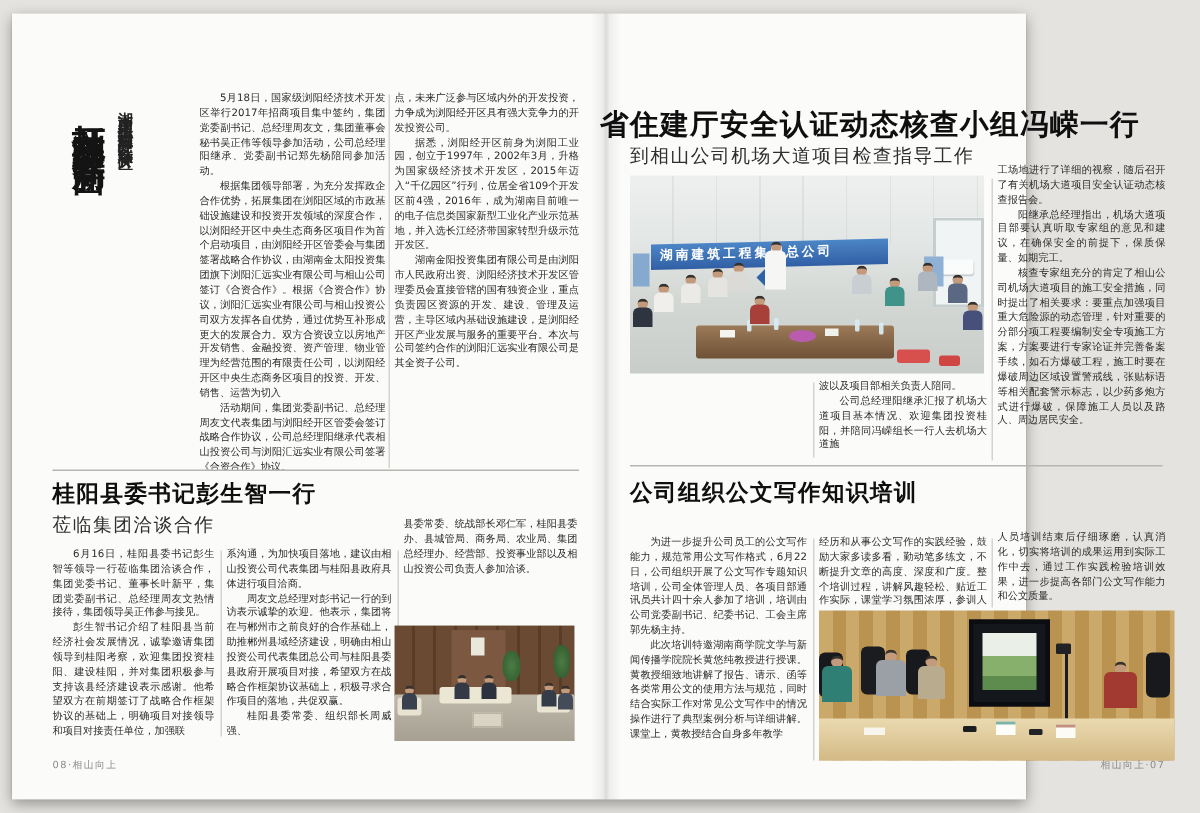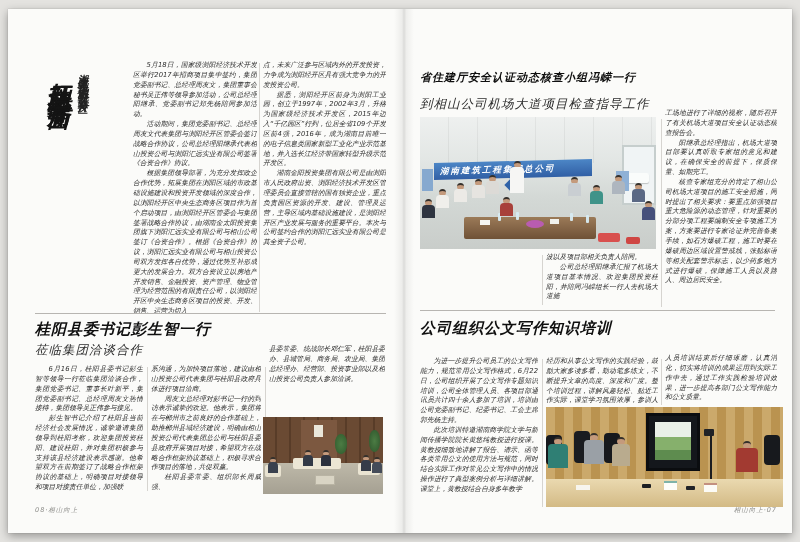--- a/index.html
+++ b/index.html
@@ -3,24 +3,23 @@
 <meta charset="utf-8">
 <style>
   html,body { margin:0; padding:0; }
   body {
     width:800px; height:542px; overflow:hidden;
     background:#e4e3e0;
     font-family:"DejaVu Sans","Liberation Sans",sans-serif;
     -webkit-font-smoothing:antialiased;
   }
   .spread {
-    position:absolute; left:8px; top:9px; width:784px; height:524px;
+    position:absolute; left:8px; top:9px; width:676px; height:524px;
     background:#fbfbf9;
     box-shadow:0 3px 9px rgba(0,0,0,.35), 0 0 1px rgba(0,0,0,.25);
-    font-style:italic;
   }
   .fold {
     position:absolute; left:386px; top:0; width:20px; height:100%;
     background:linear-gradient(90deg, rgba(0,0,0,0) 0%, rgba(0,0,0,.06) 40%, rgba(0,0,0,.13) 50%, rgba(0,0,0,.05) 62%, rgba(0,0,0,0) 100%);
     pointer-events:none;
   }
   .col {
     position:absolute; font-size:6.8px; line-height:1.45; text-align:justify;
     color:#2b2b2b; overflow:hidden; word-break:break-all;
   }
@@ -51,22 +50,22 @@
 
 <div class="spread">
 
   <div class="vtitle-wrap">
     <span class="vtitle-main">打开浏阳经开区新局面</span>
     <span class="vtitle-sub">湖南建工拟建设浏阳经开区瑞林片区</span>
   </div>
 
   <div class="col" style="left:125px; top:52px; width:124px; height:253px;">
       <p>5月18日，国家级浏阳经济技术开发区举行2017年招商项目集中签约，集团党委副书记、总经理周友文，集团董事会秘书吴正伟等领导参加活动，公司总经理阳继承、党委副书记郑先杨陪同参加活动。</p>
+      <p>根据集团领导部署，为充分发挥政企合作优势，拓展集团在浏阳区域的市政基础设施建设和投资开发领域的深度合作，以浏阳经开区中央生态商务区项目作为首个启动项目，由浏阳经开区管委会与集团签署战略合作协议，由湖南金太阳投资集团旗下浏阳汇远实业有限公司与相山公司签订《合资合作》。根据《合资合作》协议，浏阳汇远实业有限公司与相山投资公司双方发挥各自优势，通过优势互补形成更大的发展合力。双方合资设立以房地产开发销售、金融投资、资产管理、物业管理为经营范围的有限责任公司，以浏阳经开区中央生态商务区项目的投资、开发、销售、运营为切入</p>
       <p>活动期间，集团党委副书记、总经理周友文代表集团与浏阳经开区管委会签订战略合作协议，公司总经理阳继承代表相山投资公司与浏阳汇远实业有限公司签署《合资合作》协议。</p>
-      <p>根据集团领导部署，为充分发挥政企合作优势，拓展集团在浏阳区域的市政基础设施建设和投资开发领域的深度合作，以浏阳经开区中央生态商务区项目作为首个启动项目，由浏阳经开区管委会与集团签署战略合作协议，由湖南金太阳投资集团旗下浏阳汇远实业有限公司与相山公司签订《合资合作》。根据《合资合作》协议，浏阳汇远实业有限公司与相山投资公司双方发挥各自优势，通过优势互补形成更大的发展合力。双方合资设立以房地产开发销售、金融投资、资产管理、物业管理为经营范围的有限责任公司，以浏阳经开区中央生态商务区项目的投资、开发、销售、运营为切入</p>
     </div>
   <div class="vline" style="left:251px; top:54px; height:249px;"></div>
   <div class="col" style="left:255px; top:52px; width:123px; height:253px;">
       <p class="noindent">点，未来广泛参与区域内外的开发投资，力争成为浏阳经开区具有强大竞争力的开发投资公司。</p>
       <p>据悉，浏阳经开区前身为浏阳工业园，创立于1997年，2002年3月，升格为国家级经济技术开发区，2015年迈入“千亿园区”行列，位居全省109个开发区前4强，2016年，成为湖南目前唯一的电子信息类国家新型工业化产业示范基地，并入选长江经济带国家转型升级示范开发区。</p>
       <p>湖南金阳投资集团有限公司是由浏阳市人民政府出资、浏阳经济技术开发区管理委员会直接管辖的国有独资企业，重点负责园区资源的开发、建设、管理及运营，主导区域内基础设施建设，是浏阳经开区产业发展与服务的重要平台。本次与公司签约合作的浏阳汇远实业有限公司是其全资子公司。</p>
     </div>
 
   <div class="hrule" style="left:27px; top:304px; width:351px;"></div>
 
@@ -118,21 +117,21 @@
         <div class="head" style="width:6px;height:6px;"></div>
         <div class="body" style="width:10px;height:11px;background:#454c59;"></div>
       </div>
     <div class="fig" style="left:52px; top:58px; width:18px; height:8px; background:#d9d4c4; border:1px solid #b9b4a4;"></div>
   </div>
 
   <div class="footer" style="left:27px; top:497px;">08·相山向上</div>
 
   <div class="fold"></div>
 
-  <div class="a-title" style="left:412px; top:61px; font-size:11px;">省住建厅安全认证动态核查小组冯嵘一行</div>
+  <div class="a-title" style="left:392px; top:61px; font-size:19px;">省住建厅安全认证动态核查小组冯嵘一行</div>
   <div class="a-sub" style="left:412px; top:87px; font-size:12.5px;">到相山公司机场大道项目检查指导工作</div>
 
   <div class="photo" style="left:412px; top:108px; width:236px; height:132px; background:linear-gradient(#eef0ef 0%,#e2e6e4 34%,#d3d8d5 62%,#c9cdca 100%);">
     <div class="fig" style="left:0; top:0; width:100%; height:46px; background:repeating-linear-gradient(90deg,transparent 0 28px,rgba(0,0,0,.05) 28px 29px);"></div>
     <div class="fig" style="right:0; top:28px; width:34px; height:60px; background:#f0f4f5; box-shadow:inset 0 0 0 2px #c6cecd;"></div>
     <div class="fig" style="right:7px; top:56px; width:22px; height:10px; background:#fafcfb; border-radius:2px; box-shadow:0 1px 1px rgba(0,0,0,.2);"></div>
     <div class="fig" style="left:2px; top:52px; width:11px; height:22px; background:#86a9cf;"></div>
     <div class="fig" style="left:196px; top:54px; width:13px; height:20px; background:#8fb1d6;"></div>
     <div class="fig" style="left:14px; top:44px; width:152px; height:17px; transform:skewY(-1.5deg); background:linear-gradient(#4c86c6,#315fa5); color:#fff; font-size:8.5px; font-weight:bold; letter-spacing:2px; line-height:17px; padding-left:6px; white-space:nowrap; overflow:hidden;">湖南建筑工程集团总公司</div>
     <div class="fig" style="left:86px; top:64px; width:8px; height:8px; transform:rotate(45deg); background:#2f63a8;"></div>

